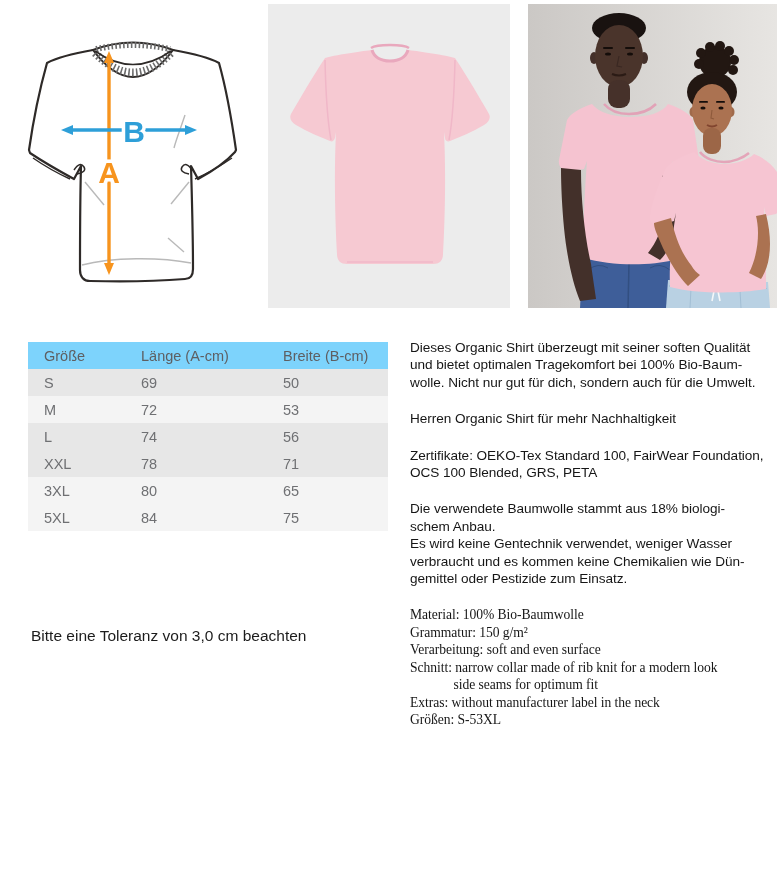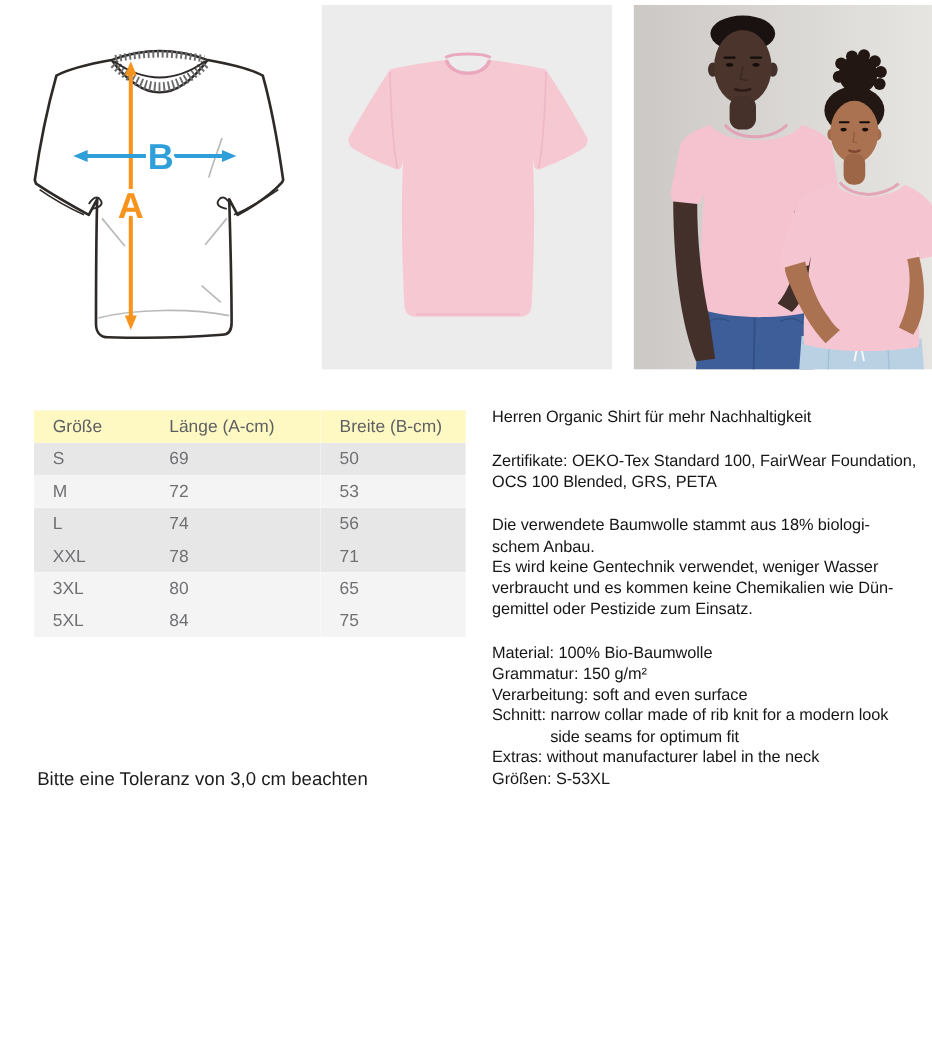--- a/index.html
+++ b/index.html
@@ -9,31 +9,31 @@
   figure.panel{position:absolute;margin:0;padding:0;}
   #panel-diagram{left:0;top:0;width:266px;height:312px;background:#fff;}
   #panel-flat{left:268px;top:4px;width:242px;height:304px;}
   #panel-models{left:528px;top:4px;width:249px;height:304px;}
 
   
   table.size-table{position:absolute;left:28px;top:342px;width:360px;border-collapse:collapse;table-layout:fixed;}
   .size-table col.c1{width:97px;} .size-table col.c2{width:142px;} .size-table col.c3{width:121px;}
   .size-table th,.size-table td{height:27px;padding:0 0 0 16px;text-align:left;font-weight:400;
     font-size:14.5px;white-space:nowrap;overflow:hidden;}
-  .size-table thead th{background:#fef9c3;color:#5e5f62;}
+  .size-table thead th{background:#7dd3fc;color:#5e5f62;}
   .size-table tbody td{color:#6f7073;}
   .size-table tbody tr.shaded{background:#e7e7e7;}
   .size-table tbody tr.plain{background:#f4f4f4;}
 
-  .tolerance{position:absolute;left:31px;top:627px;font-size:15.5px;color:#1c1c1c;margin-top:14px;}
+  .tolerance{position:absolute;left:31px;top:627px;font-size:15.5px;color:#1c1c1c;}
 
   .description{position:absolute;left:410px;top:339px;width:367px;font-size:13.6px;
     line-height:17.4px;color:#161616;letter-spacing:-0.05px;}
   .description p{margin:0 0 19px;white-space:pre-wrap;}
-  .description p:last-child{margin-bottom:0;}
+  .description p:last-child{margin-bottom:0;font-family:Liberation Serif, serif;}
 
   
   .diagram-label{font-family:"Liberation Sans",sans-serif;font-weight:bold;font-size:30px;
     paint-order:stroke;stroke:#ffffff;stroke-width:7px;stroke-linejoin:round;}
 </style>
 </head>
 <body>
 
 <div class="screen">
 
@@ -219,20 +219,23 @@
         <td>5XL</td>
         <td>84</td>
         <td>75</td>
       </tr>
     </tbody>
   </table>
 
   <div class="tolerance">Bitte eine Toleranz von 3,0 cm beachten</div>
 
   <div class="description">
+    <p>Dieses Organic Shirt überzeugt mit seiner soften Qualität
+und bietet optimalen Tragekomfort bei 100% Bio-Baum-
+wolle. Nicht nur gut für dich, sondern auch für die Umwelt.</p>
     <p>Herren Organic Shirt für mehr Nachhaltigkeit</p>
     <p>Zertifikate: OEKO-Tex Standard 100, FairWear Foundation,
 OCS 100 Blended, GRS, PETA</p>
     <p>Die verwendete Baumwolle stammt aus 18% biologi-
 schem Anbau.
 Es wird keine Gentechnik verwendet, weniger Wasser
 verbraucht und es kommen keine Chemikalien wie Dün-
 gemittel oder Pestizide zum Einsatz.</p>
     <p>Material: 100% Bio-Baumwolle
 Grammatur: 150 g/m²

